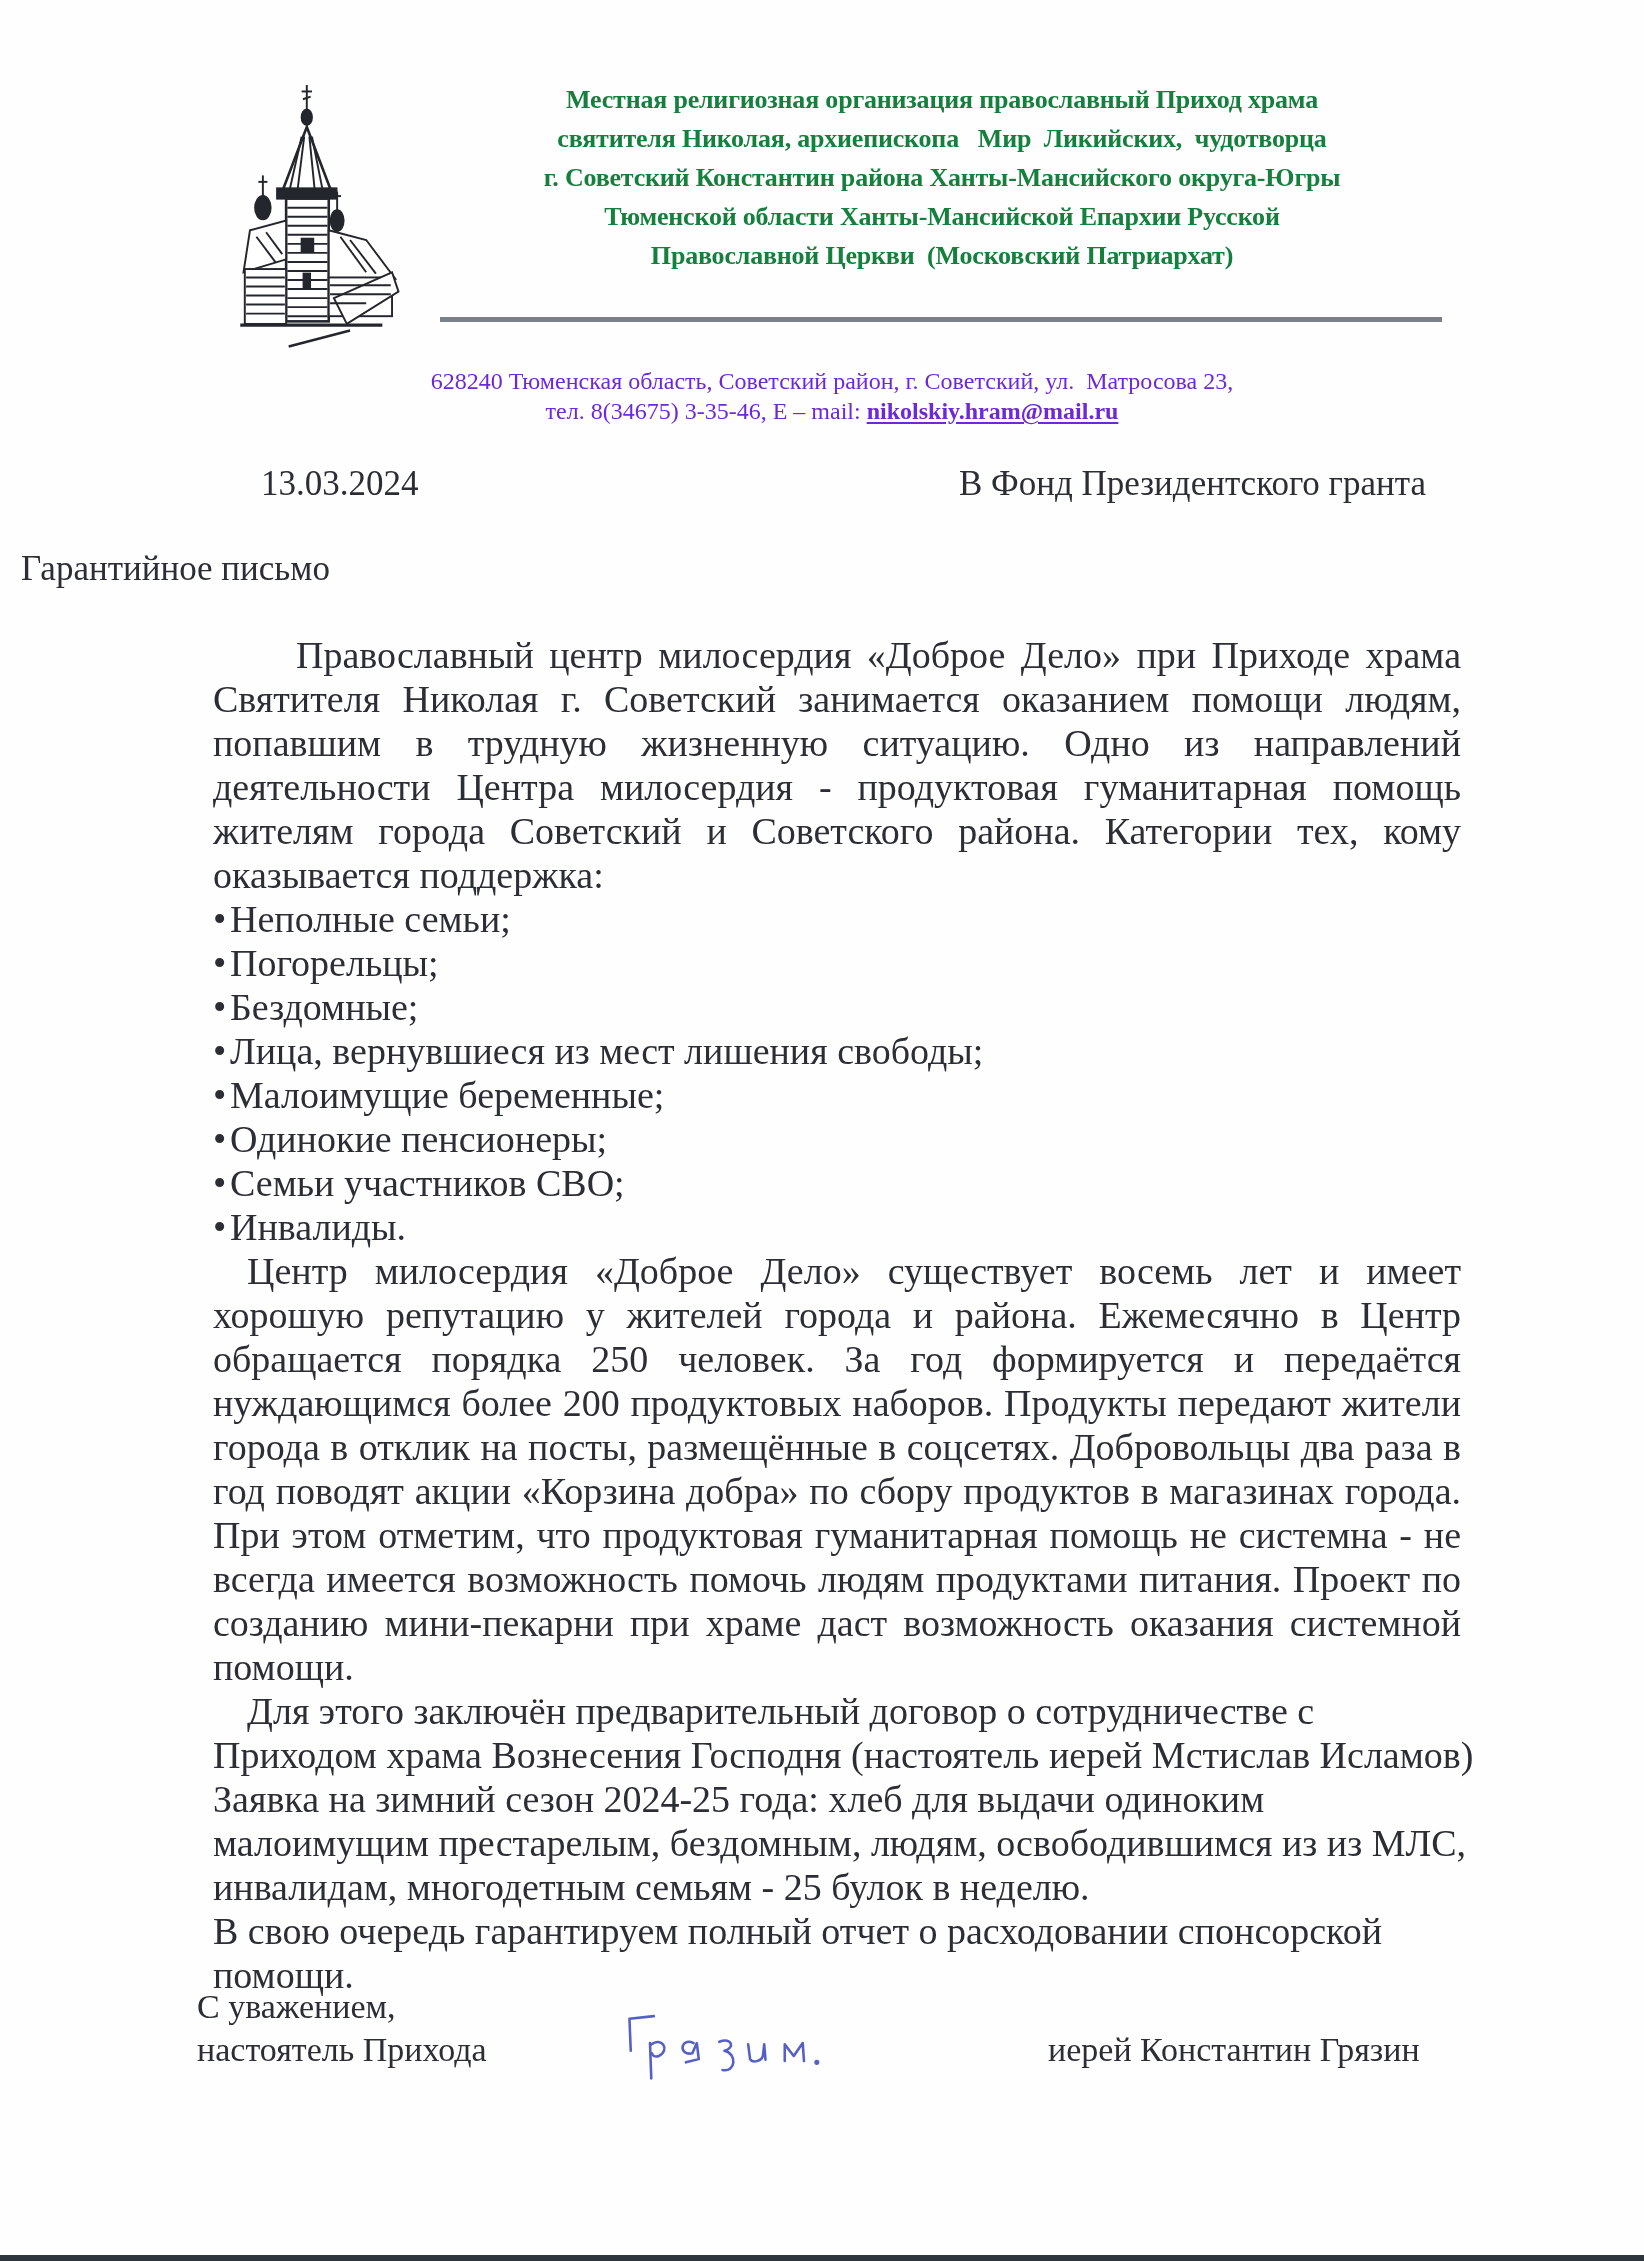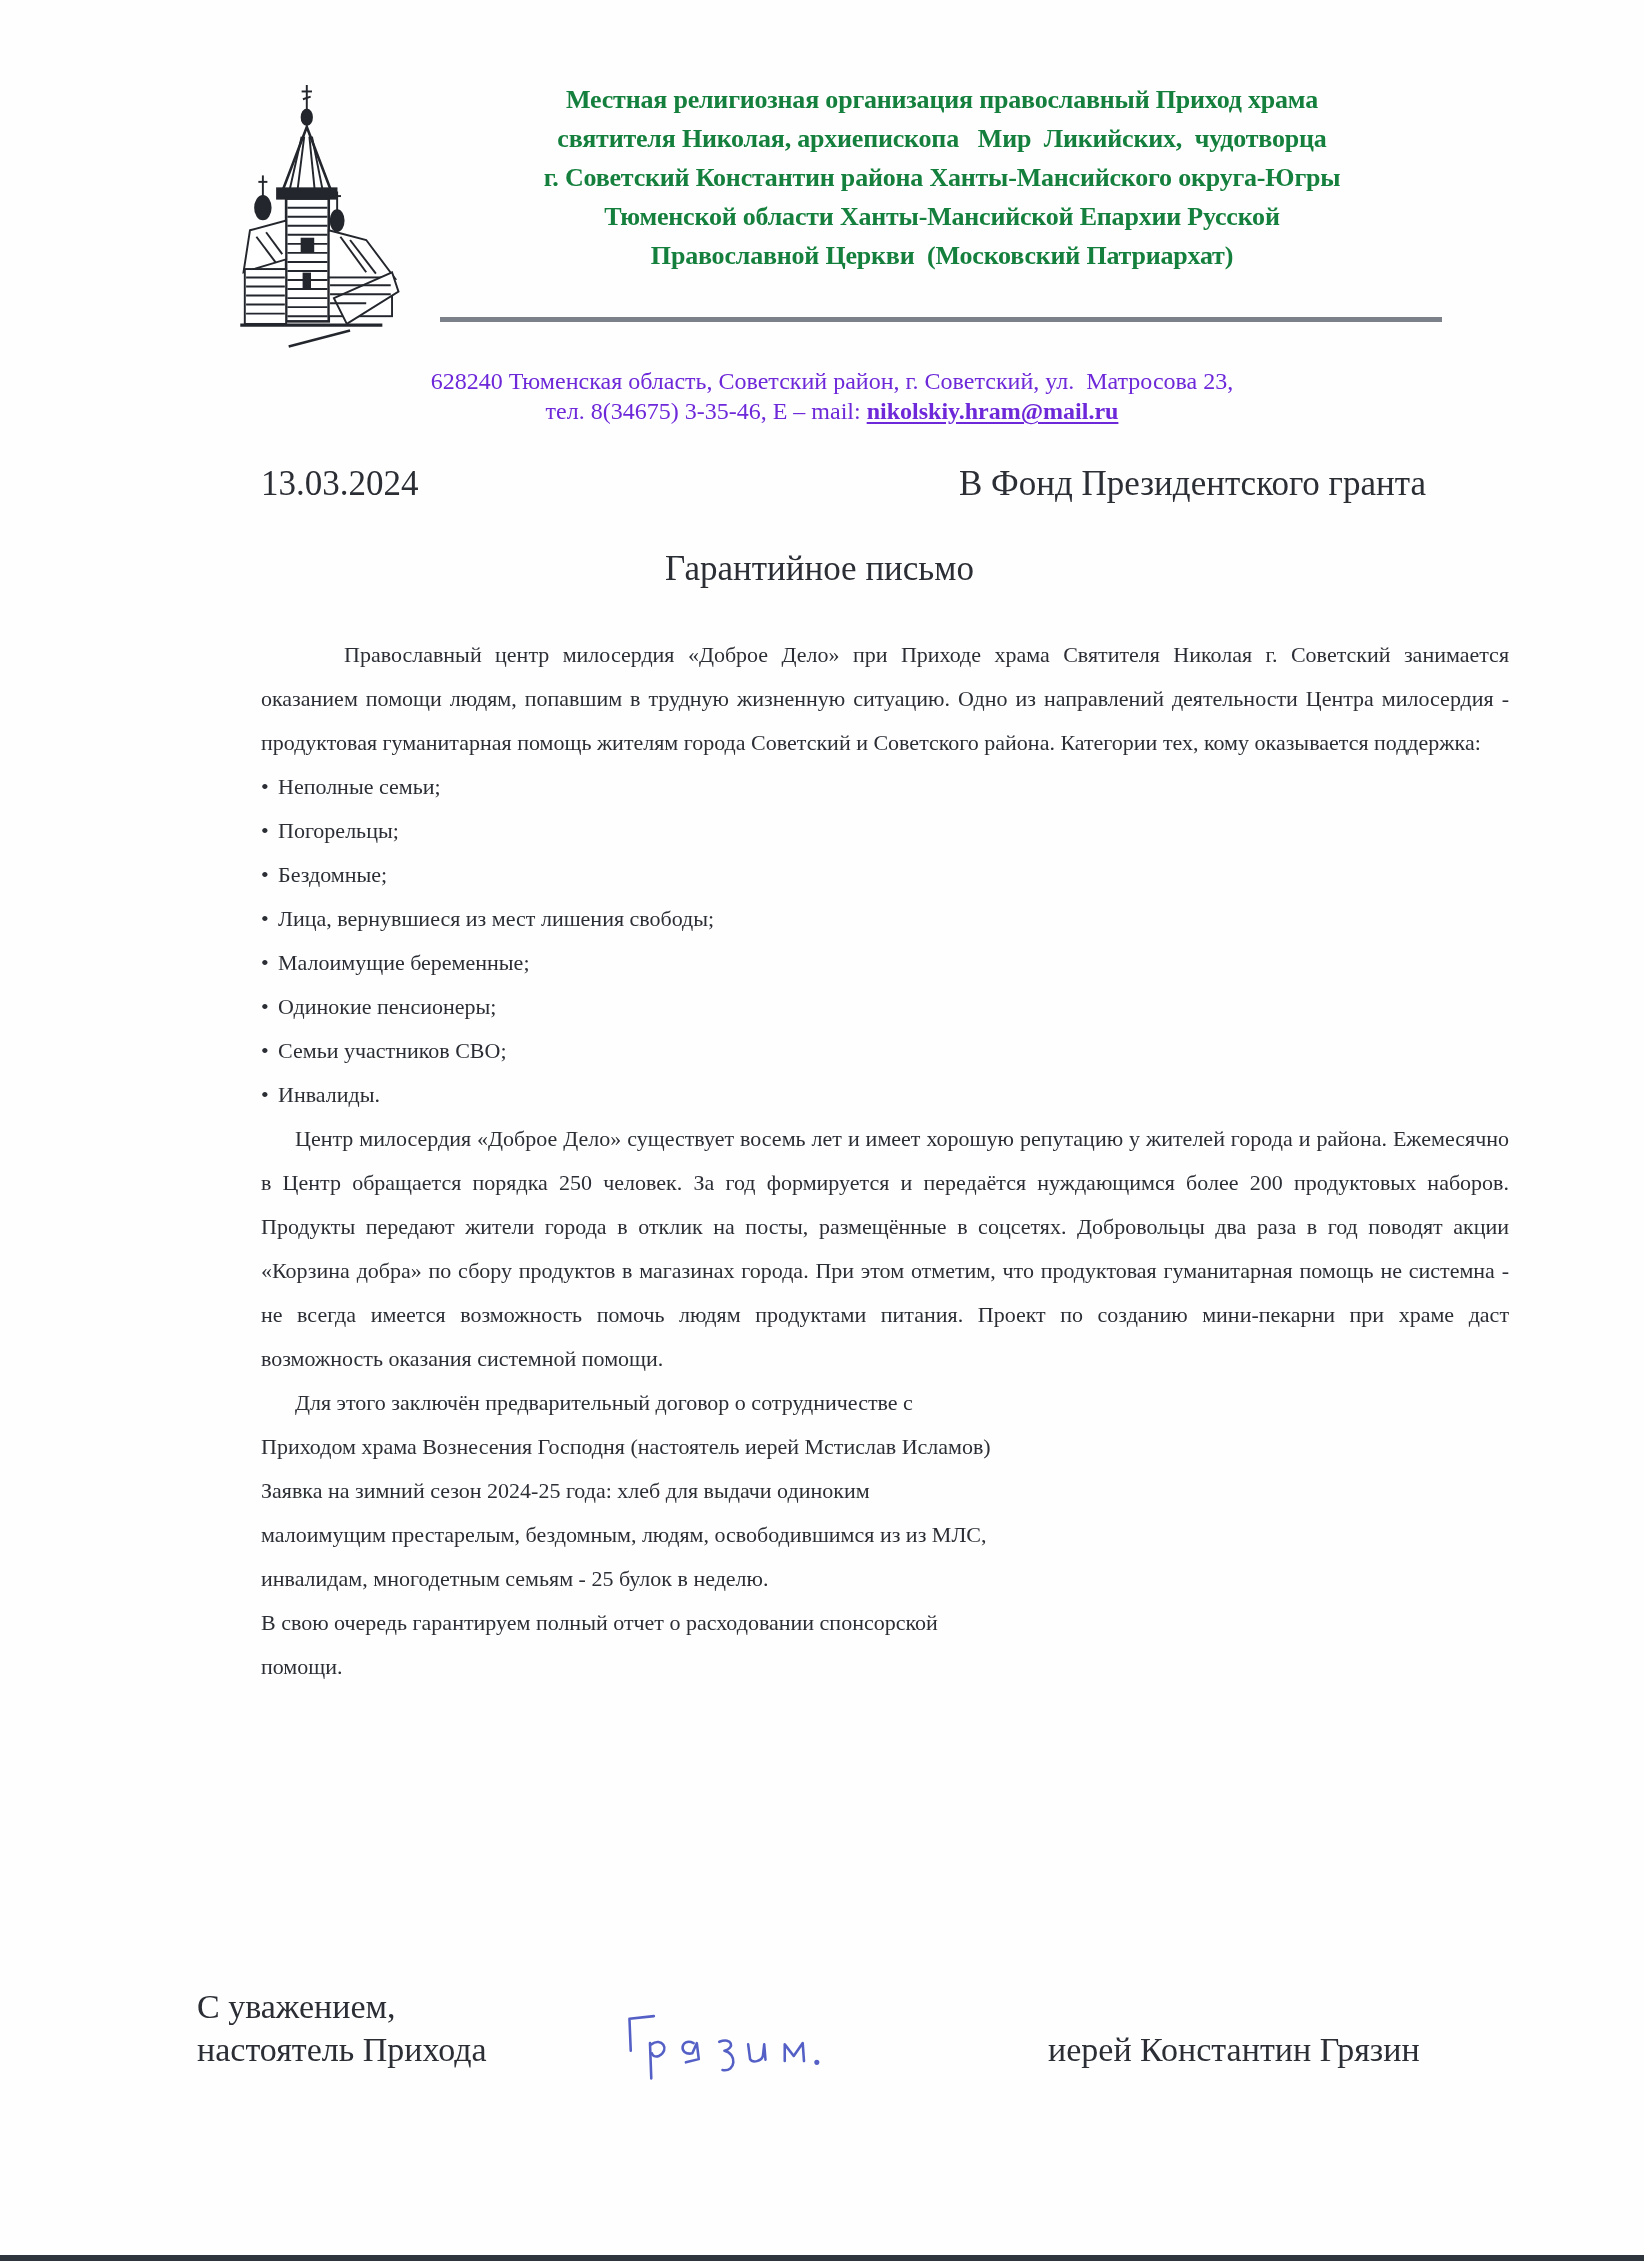--- a/index.html
+++ b/index.html
@@ -80,36 +80,34 @@
       right: 219px;
       top: 463px;
       font-size: 35px;
       line-height: 41px;
     }
     .doc-title {
       position: absolute;
       left: 0;
       width: 1618px;
       top: 548px;
-      text-align: center;
       font-size: 35px;
       line-height: 41px;
       padding-left: 21px;
       box-sizing: border-box;
     }
     
     .body-text {
       position: absolute;
       left: 213px;
       top: 633px;
       width: 1248px;
-      font-size: 22px;
+      font-size: 38px;
       line-height: 44px;
       color: #2b2e35;
-      margin-left: 48px;
     }
     .para-justify {
       text-align: justify;
       text-align-last: left;
     }
     .indent-large { text-indent: 83px; }
     .indent-small { text-indent: 34px; }
     .bullet-list {
       margin: 0;
       padding: 0;

